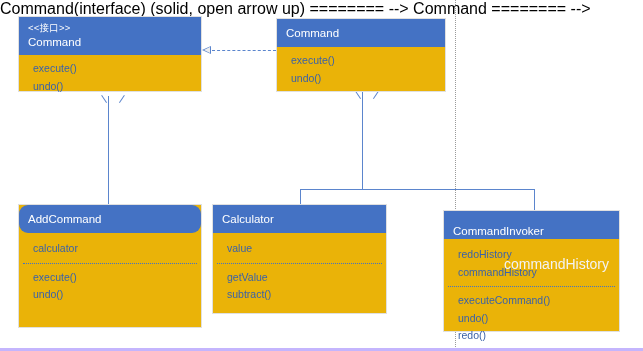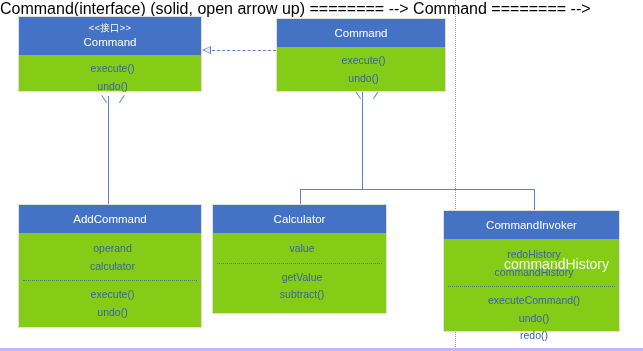--- a/index.html
+++ b/index.html
@@ -14,25 +14,24 @@
     background: #ffffff;
     overflow: hidden;
     font-family: "Liberation Sans", sans-serif;
     border-bottom: 3px solid #c4b5fd;
     box-sizing: border-box;
   }
 
   
   .uml-box {
     position: absolute;
-    background: #84cc16;
+    background: #eab308;
     border: 1px solid #e0e0e0;
     box-sizing: border-box;
     z-index: 4;
-    text-align: center;
   }
   .uml-header {
     background: #4472c4;
     color: #ffffff;
     box-sizing: border-box;
     padding: 5px 9px 6px 9px;
     line-height: 1.35;
   }
   .uml-stereotype {
     font-size: 9.5px;
@@ -174,25 +173,24 @@
       <span class="uml-title">Command</span>
     </div>
     <div class="uml-compartment ops">
       <div class="uml-member">execute()</div>
       <div class="uml-member">undo()</div>
     </div>
   </div>
 
   
   <div class="uml-box" style="left:18px; top:204px; width:184px; height:124px;">
-    <div class="uml-header" style="height:28px; padding-top:7px;">
+    <div class="uml-header" style="height:28px; padding-top:7px;border-radius:9px;">
       <span class="uml-title">AddCommand</span>
     </div>
     <div class="uml-compartment attrs">
-      <div class="uml-member">operand</div>
       <div class="uml-member">calculator</div>
     </div>
     <div class="uml-divider"></div>
     <div class="uml-compartment ops">
       <div class="uml-member">execute()</div>
       <div class="uml-member">undo()</div>
     </div>
   </div>
 
   
@@ -205,21 +203,21 @@
     </div>
     <div class="uml-divider"></div>
     <div class="uml-compartment ops">
       <div class="uml-member">getValue</div>
       <div class="uml-member">subtract()</div>
     </div>
   </div>
 
   
   <div class="uml-box" style="left:443px; top:210px; width:177px; height:122px;">
-    <div class="uml-header" style="height:28px; padding-top:7px;">
+    <div class="uml-header" style="height:28px; padding-top:13px;">
       <span class="uml-title">CommandInvoker</span>
     </div>
     <div class="uml-compartment attrs">
       <div class="uml-member">redoHistory</div>
       <div class="uml-member">commandHistory</div>
     </div>
     <div class="uml-divider"></div>
     <div class="uml-compartment ops">
       <div class="uml-member">executeCommand()</div>
       <div class="uml-member">undo()</div>

